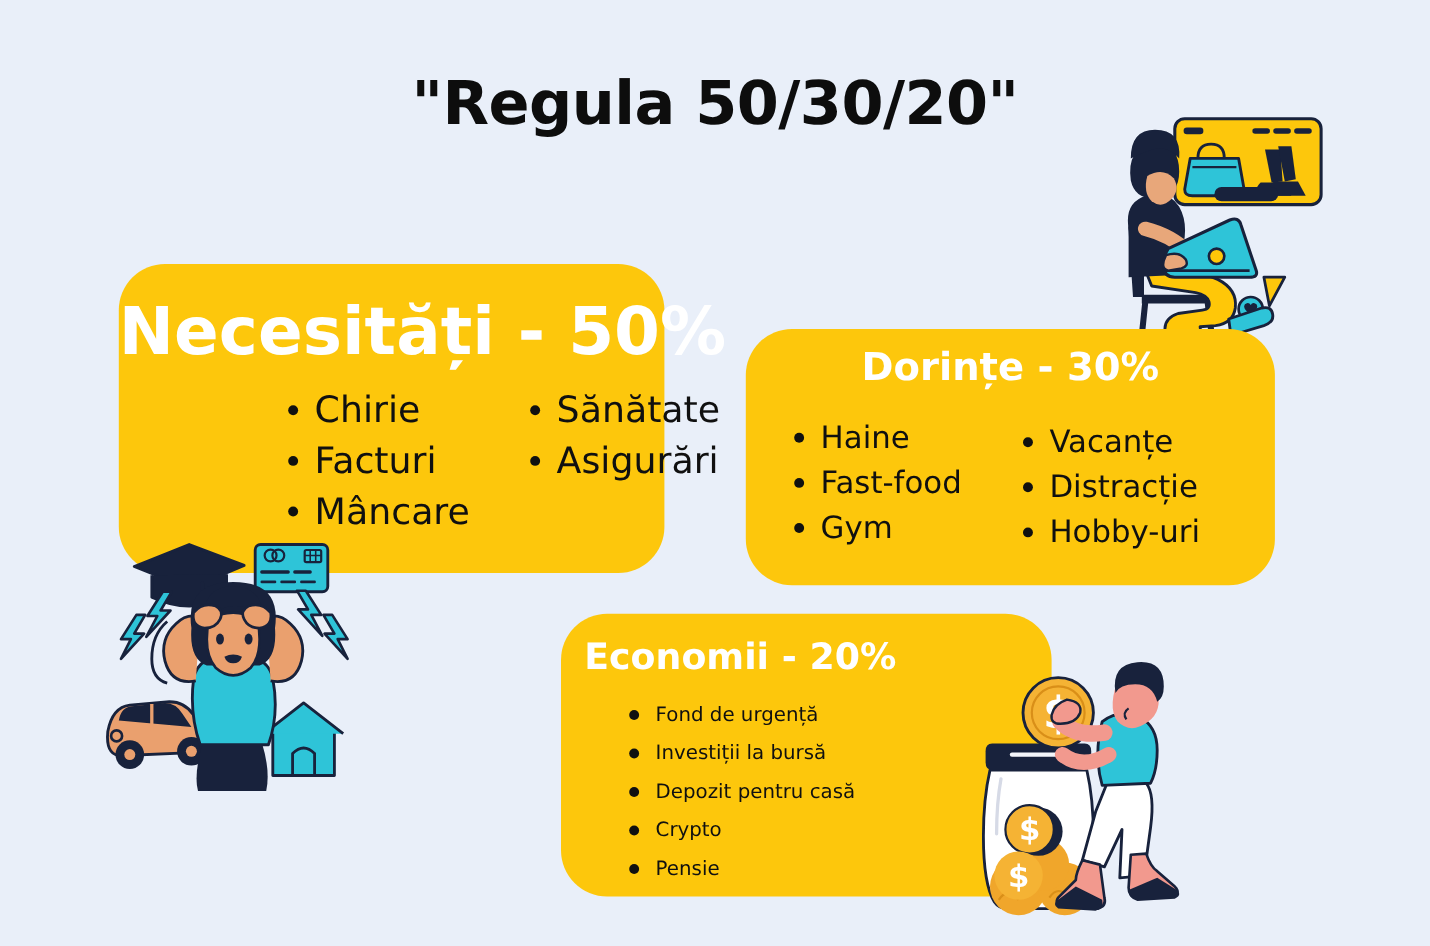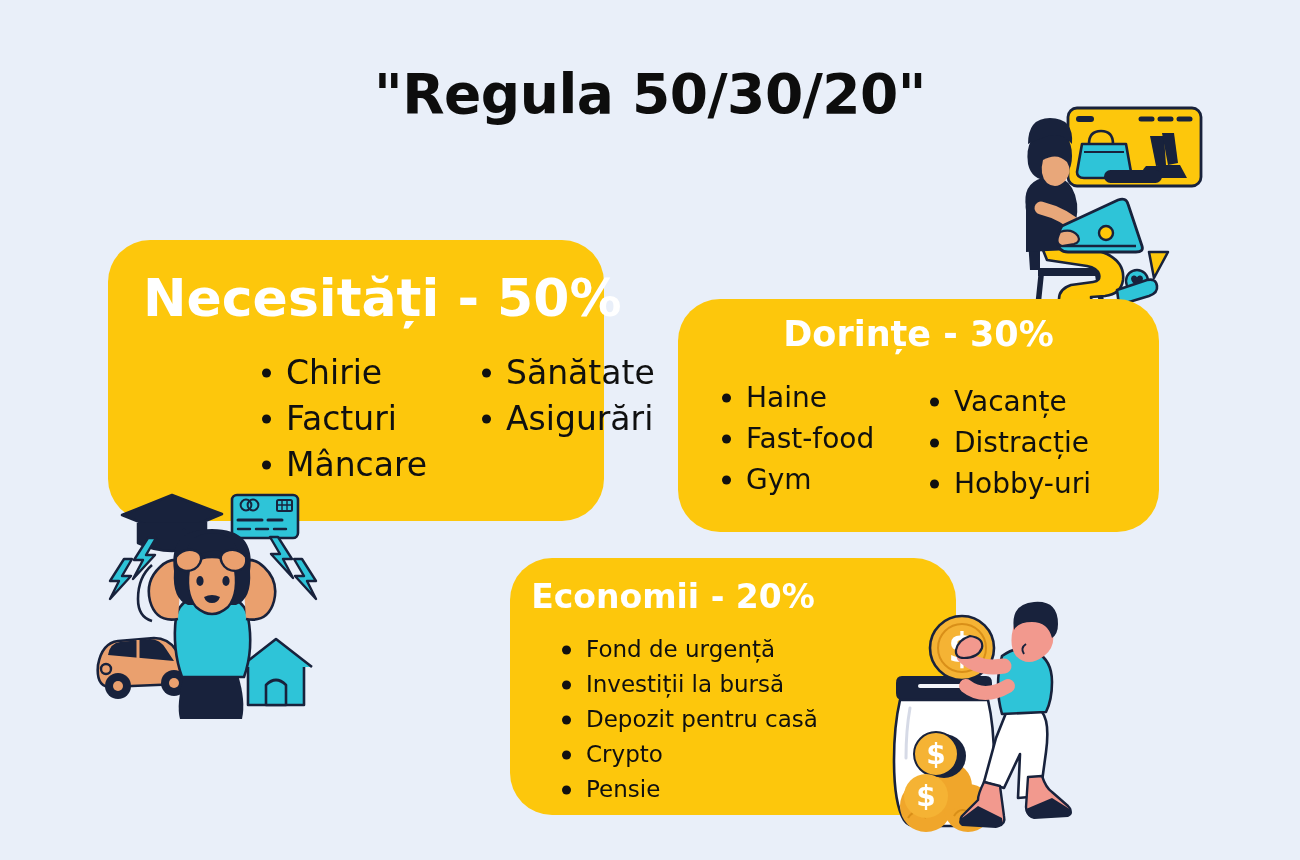--- a/index.html
+++ b/index.html
@@ -54,36 +54,36 @@
     left:4px;
     top:50%;
     transform:translateY(-50%);
     width:9px; height:9px;
     border-radius:50%;
     background:#101010;
   }
 
   
   #card-needs { left:108px; top:240px; width:496px; height:281px; }
-  #card-needs .card-title { top:32px; font-size:52px;padding-left:35px; }
+  #card-needs .card-title { top:32px; font-size:60px; }
   #card-needs .col-a { left:150px; top:110px; font-size:33px; }
   #card-needs .col-b { left:370px; top:110px; font-size:33px; }
   #card-needs .bullets li { height:46px; line-height:46px; }
 
   
   #card-wants { left:678px; top:286px; width:481px; height:233px;margin-top:13px; }
   #card-wants .card-title { top:18px; font-size:35px; }
   #card-wants .col-a { left:40px; top:78px; font-size:28px; }
   #card-wants .col-b { left:248px; top:82px; font-size:28px; }
   #card-wants .bullets li { height:41px; line-height:41px; }
 
   
   #card-savings { left:510px; top:558px; width:446px; height:257px; }
   #card-savings .card-title { top:22px; font-size:33px; padding-right:120px;}
-  #card-savings .col-a { left:48px; top:74px; font-size:23px; }
+  #card-savings .col-a { left:58px; top:74px; font-size:18px; }
   #card-savings .bullets li { height:35px; line-height:35px; }
 
   
   .illus { position:absolute; }
   #illus-shopper { left:998px; top:100px; width:208px; height:238px; }
   #illus-stressed { left:80px; top:483px; width:262px; height:238px; }
   #illus-jar     { left:876px; top:600px; width:232px; height:238px; }
 </style>
 </head>
 <body>

